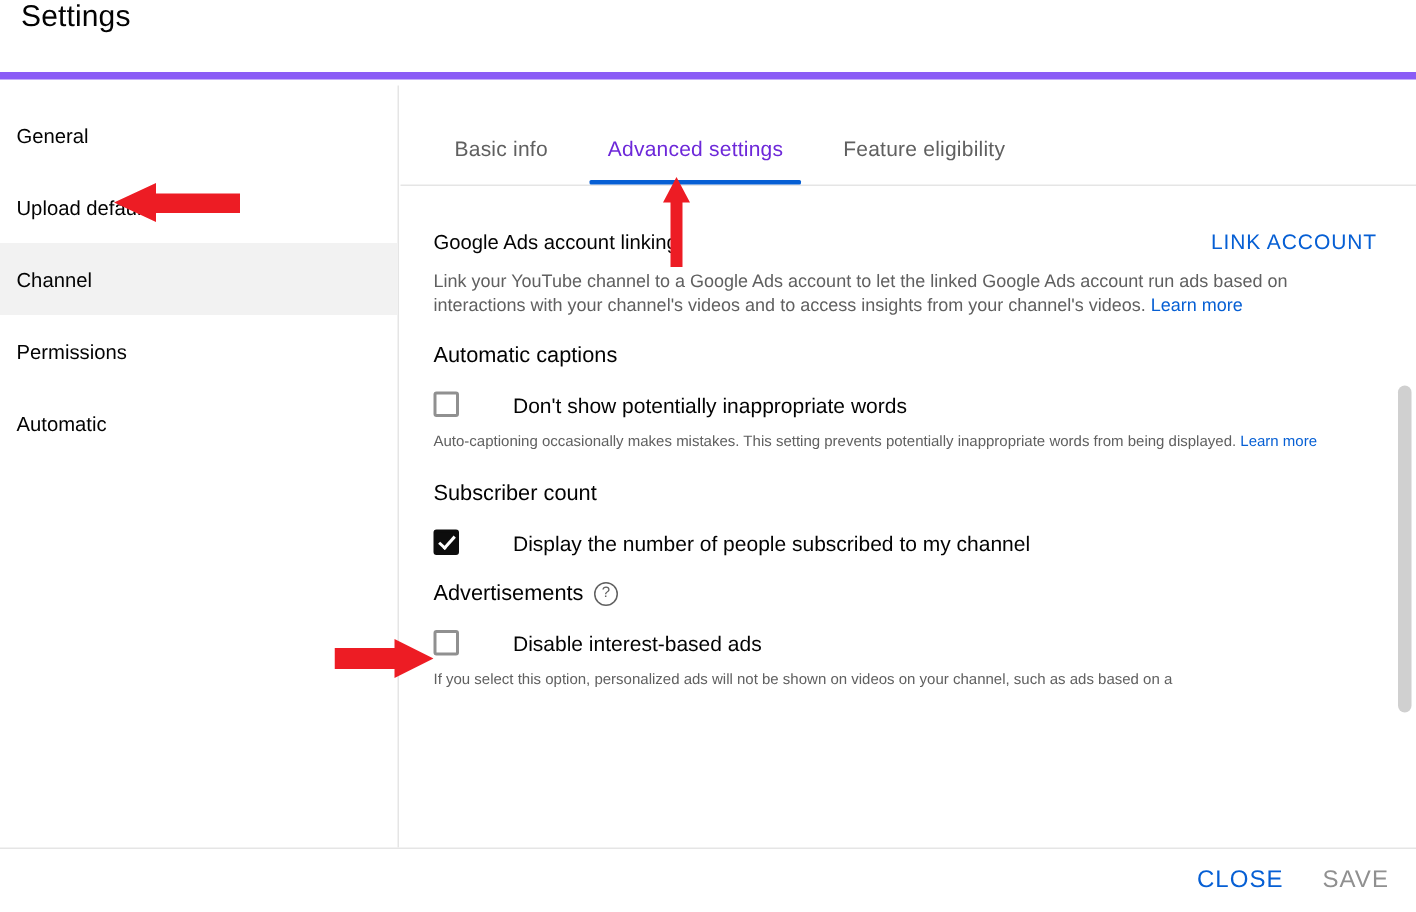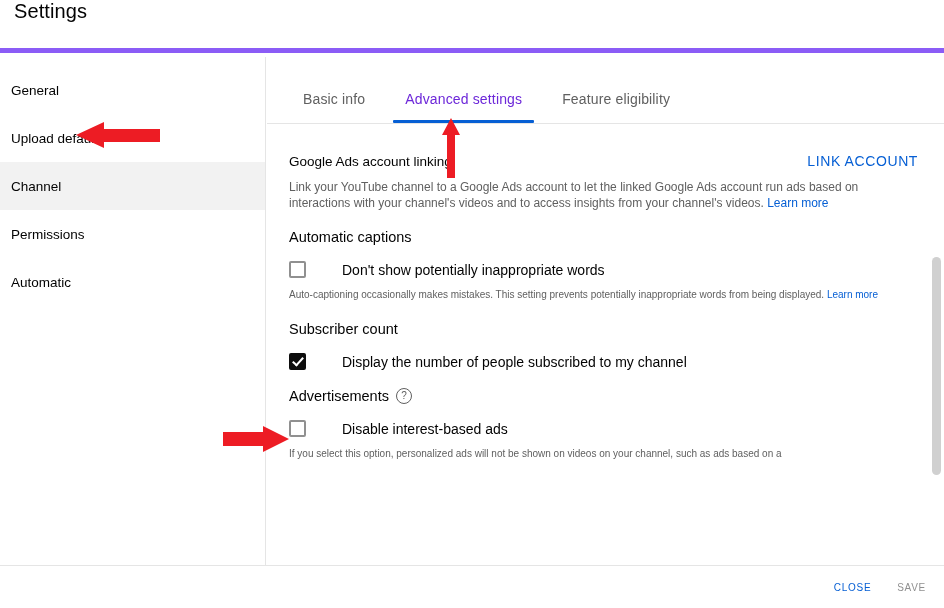--- a/index.html
+++ b/index.html
@@ -245,21 +245,21 @@
     box-sizing: border-box;
     border-top: 1px solid #e5e5e5;
     display: flex;
     align-items: center;
     justify-content: flex-end;
     padding-right: 18px;
     gap: 26px;
     background: #ffffff;
   }
   .footer-btn {
-    font-size: 10px;
+    font-size: 16px;
     font-weight: 500;
     letter-spacing: 0.7px;
     cursor: pointer;
     user-select: none;
     background: none;
     border: none;
     padding: 0;
     font-family: inherit;
   }
   .footer-btn.primary { color: #065fd4; }

